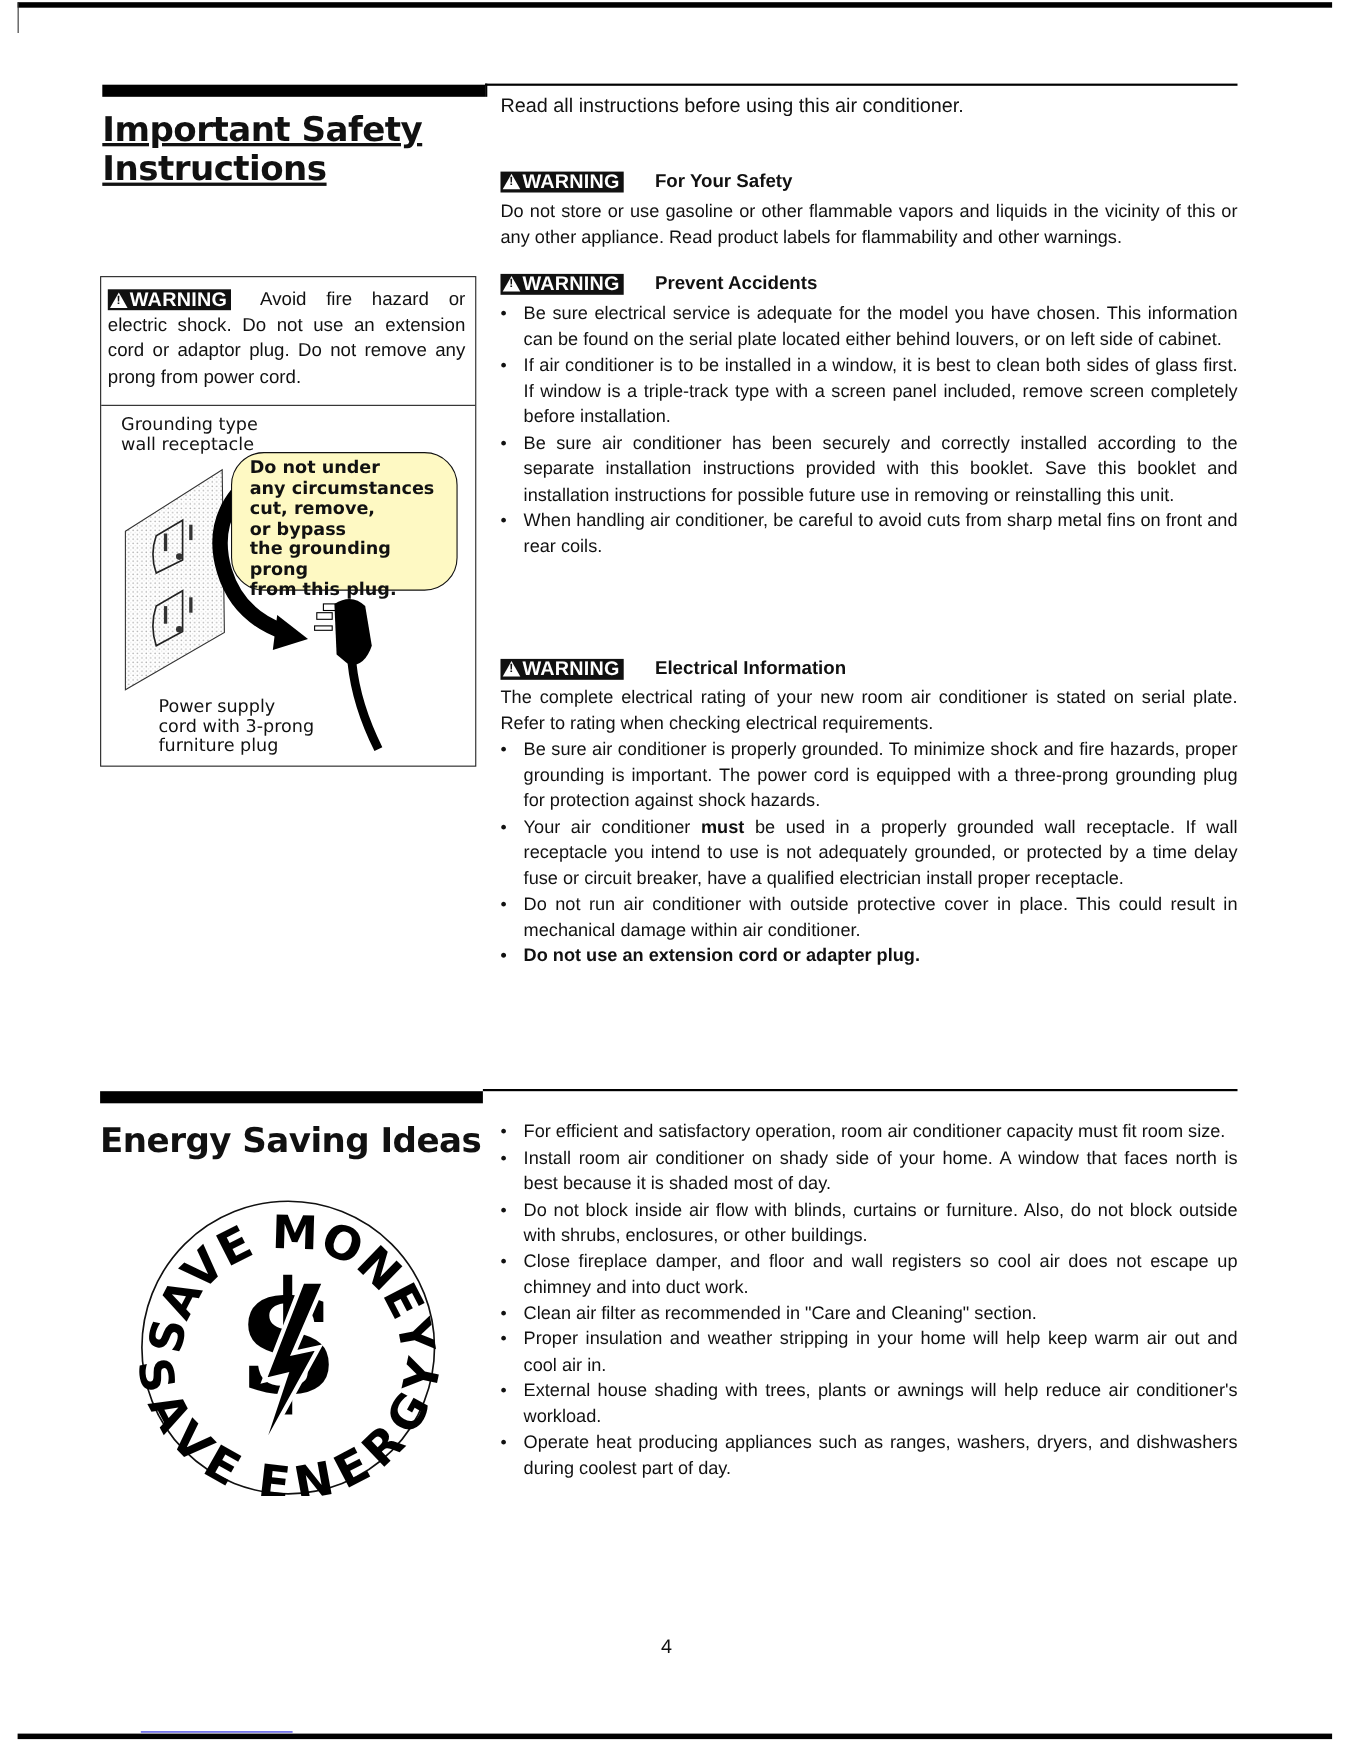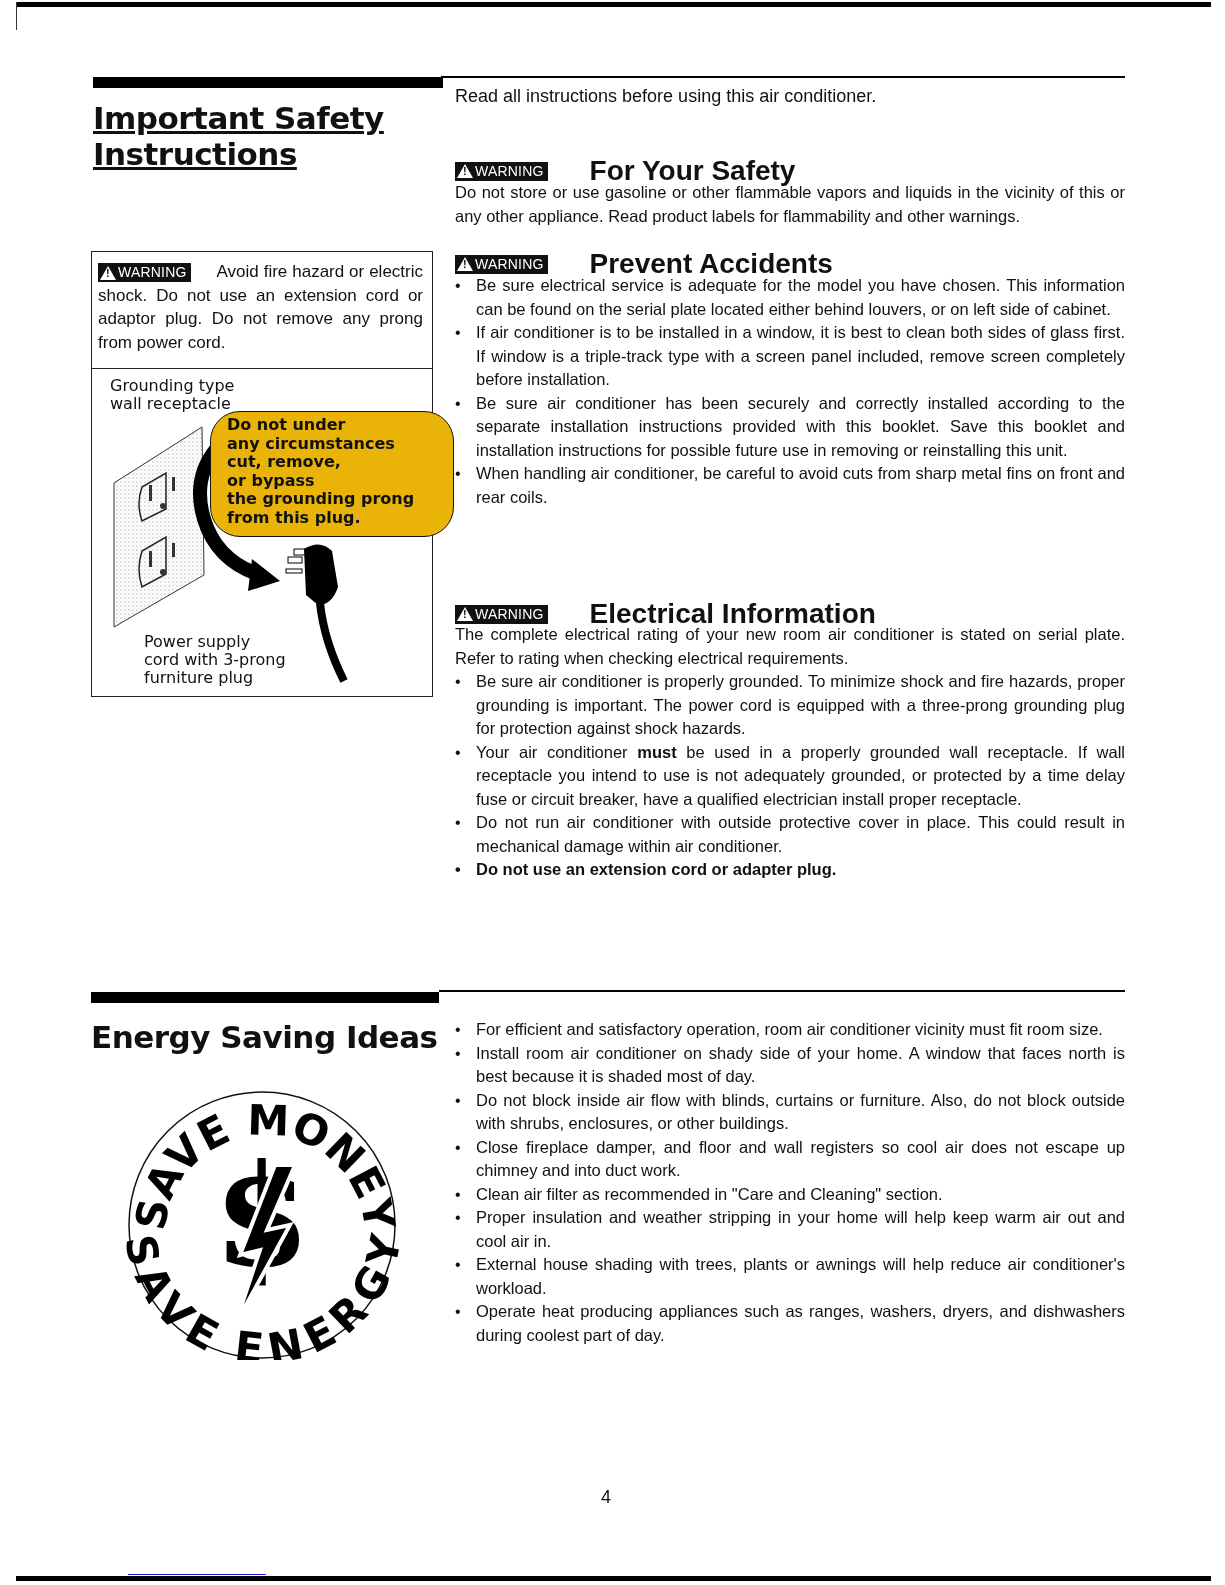--- a/index.html
+++ b/index.html
@@ -18,30 +18,30 @@
     .sec-title {
       position: absolute; font-weight: bold; font-size: 31px; line-height: 36px; color: #111;
       font-family: "DejaVu Sans", sans-serif; letter-spacing: -0.5px;
     }
 
     .lead { position: absolute; left: 455px; top: 86px; font-weight: normal; font-size: 18px; }
 
     .warn-head { position: absolute; left: 455px; display: flex; align-items: center; }
     .warn-badge {
       display: inline-flex; align-items: center; background: #111; color: #fff;
-      font-size: 14px; height: 19px; padding: 0 4px 0 2px; letter-spacing: 0.2px; font-weight: normal;
+      font-size: 18px; height: 19px; padding: 0 4px 0 2px; letter-spacing: 0.2px; font-weight: bold;
     }
     .warn-badge .tri {
       width: 0; height: 0; border-left: 8px solid transparent; border-right: 8px solid transparent;
       border-bottom: 14px solid #fff; position: relative; margin-right: 2px;
     }
     .warn-badge .tri::after {
       content: "!"; position: absolute; left: -2px; top: 1px; font-size: 11px; font-weight: bold; color: #111; line-height: 12px;
     }
-    .warn-title { font-weight: bold; font-size: 28px; margin-left: 30px; padding-left: 12px; }
+    .warn-title { font-weight: bold; font-size: 17px; margin-left: 16px; padding-left: 12px; }
 
     .para {
       position: absolute; left: 455px; width: 670px; font-size: 16.5px; line-height: 23.5px; text-align: justify;
     }
     .para p { margin: 0; }
     .para ul { margin: 0; padding: 0; list-style: none; }
     .para li { position: relative; padding-left: 21px; }
     .para li::before { content: "•"; position: absolute; left: 0; top: 0; font-size: 16px; }
     .bold { font-weight: bold; }
 
@@ -49,22 +49,22 @@
       position: absolute; left: 91px; top: 251px; width: 340px; height: 444px; border: 1px solid #222;
     }
     .warn-box .box-text {
       position: absolute; left: 6px; top: 8px; width: 325px; font-size: 17px; line-height: 23.5px; text-align: justify;
     }
     .warn-box .box-text .warn-badge { vertical-align: middle; margin-right: 26px; }
     .warn-box .divider { position: absolute; left: 0; top: 116px; width: 340px; height: 1px; background: #222; }
     .illus { position: absolute; left: 0; top: 117px; width: 340px; height: 327px; }
     .illus-label { position: absolute; font-size: 16px; line-height: 18px; font-family: "DejaVu Sans", sans-serif; }
     .callout {
-      position: absolute; left: 118px; top: 42px; width: 244px; height: 126px;
-      border: 1.5px solid #111; border-radius: 30px; background: #eab308;
+      position: absolute; left: 118px; top: 42px; width: 206px; height: 126px;
+      border: 1.5px solid #111; border-radius: 30px; background: #fef9c3;
       padding: 4px 12px 0 16px; box-sizing: border-box;
       font-weight: bold; font-size: 16px; line-height: 18.5px; font-family: "DejaVu Sans", sans-serif;
     }
 
     .page-num { position: absolute; left: 601px; top: 1487px; font-size: 18px; }
     .emblem { position: absolute; left: 125px; top: 1085px; width: 275px; height: 275px; }
   </style>
 </head>
 <body>
 
@@ -200,21 +200,21 @@
   </text>
   <text font-family="DejaVu Sans, sans-serif" font-weight="bold" font-size="42" fill="#000" dy="30">
     <textPath href="#arcBot" startOffset="50%" text-anchor="middle">SAVE ENERGY</textPath>
   </text>
   <text x="137" y="180" text-anchor="middle" font-family="DejaVu Serif, serif" font-weight="bold" font-size="140" fill="#000">$</text>
   <polygon points="150,80 115,170 135,165 110,240 165,140 142,145 170,80" fill="#000" stroke="#fff" stroke-width="4"></polygon>
 </svg>
 
 <div class="para" style="top:1018px;">
   <ul>
-    <li>For efficient and satisfactory operation, room air conditioner vicinity must fit room size.</li>
+    <li>For efficient and satisfactory operation, room air conditioner capacity must fit room size.</li>
     <li>Install room air conditioner on shady side of your home. A window that faces north is best because it is shaded most of day.</li>
     <li>Do not block inside air flow with blinds, curtains or furniture. Also, do not block outside with shrubs, enclosures, or other buildings.</li>
     <li>Close fireplace damper, and floor and wall registers so cool air does not escape up chimney and into duct work.</li>
     <li>Clean air filter as recommended in "Care and Cleaning" section.</li>
     <li>Proper insulation and weather stripping in your home will help keep warm air out and cool air in.</li>
     <li>External house shading with trees, plants or awnings will help reduce air conditioner's workload.</li>
     <li>Operate heat producing appliances such as ranges, washers, dryers, and dishwashers during coolest part of day.</li>
   </ul>
 </div>
 

